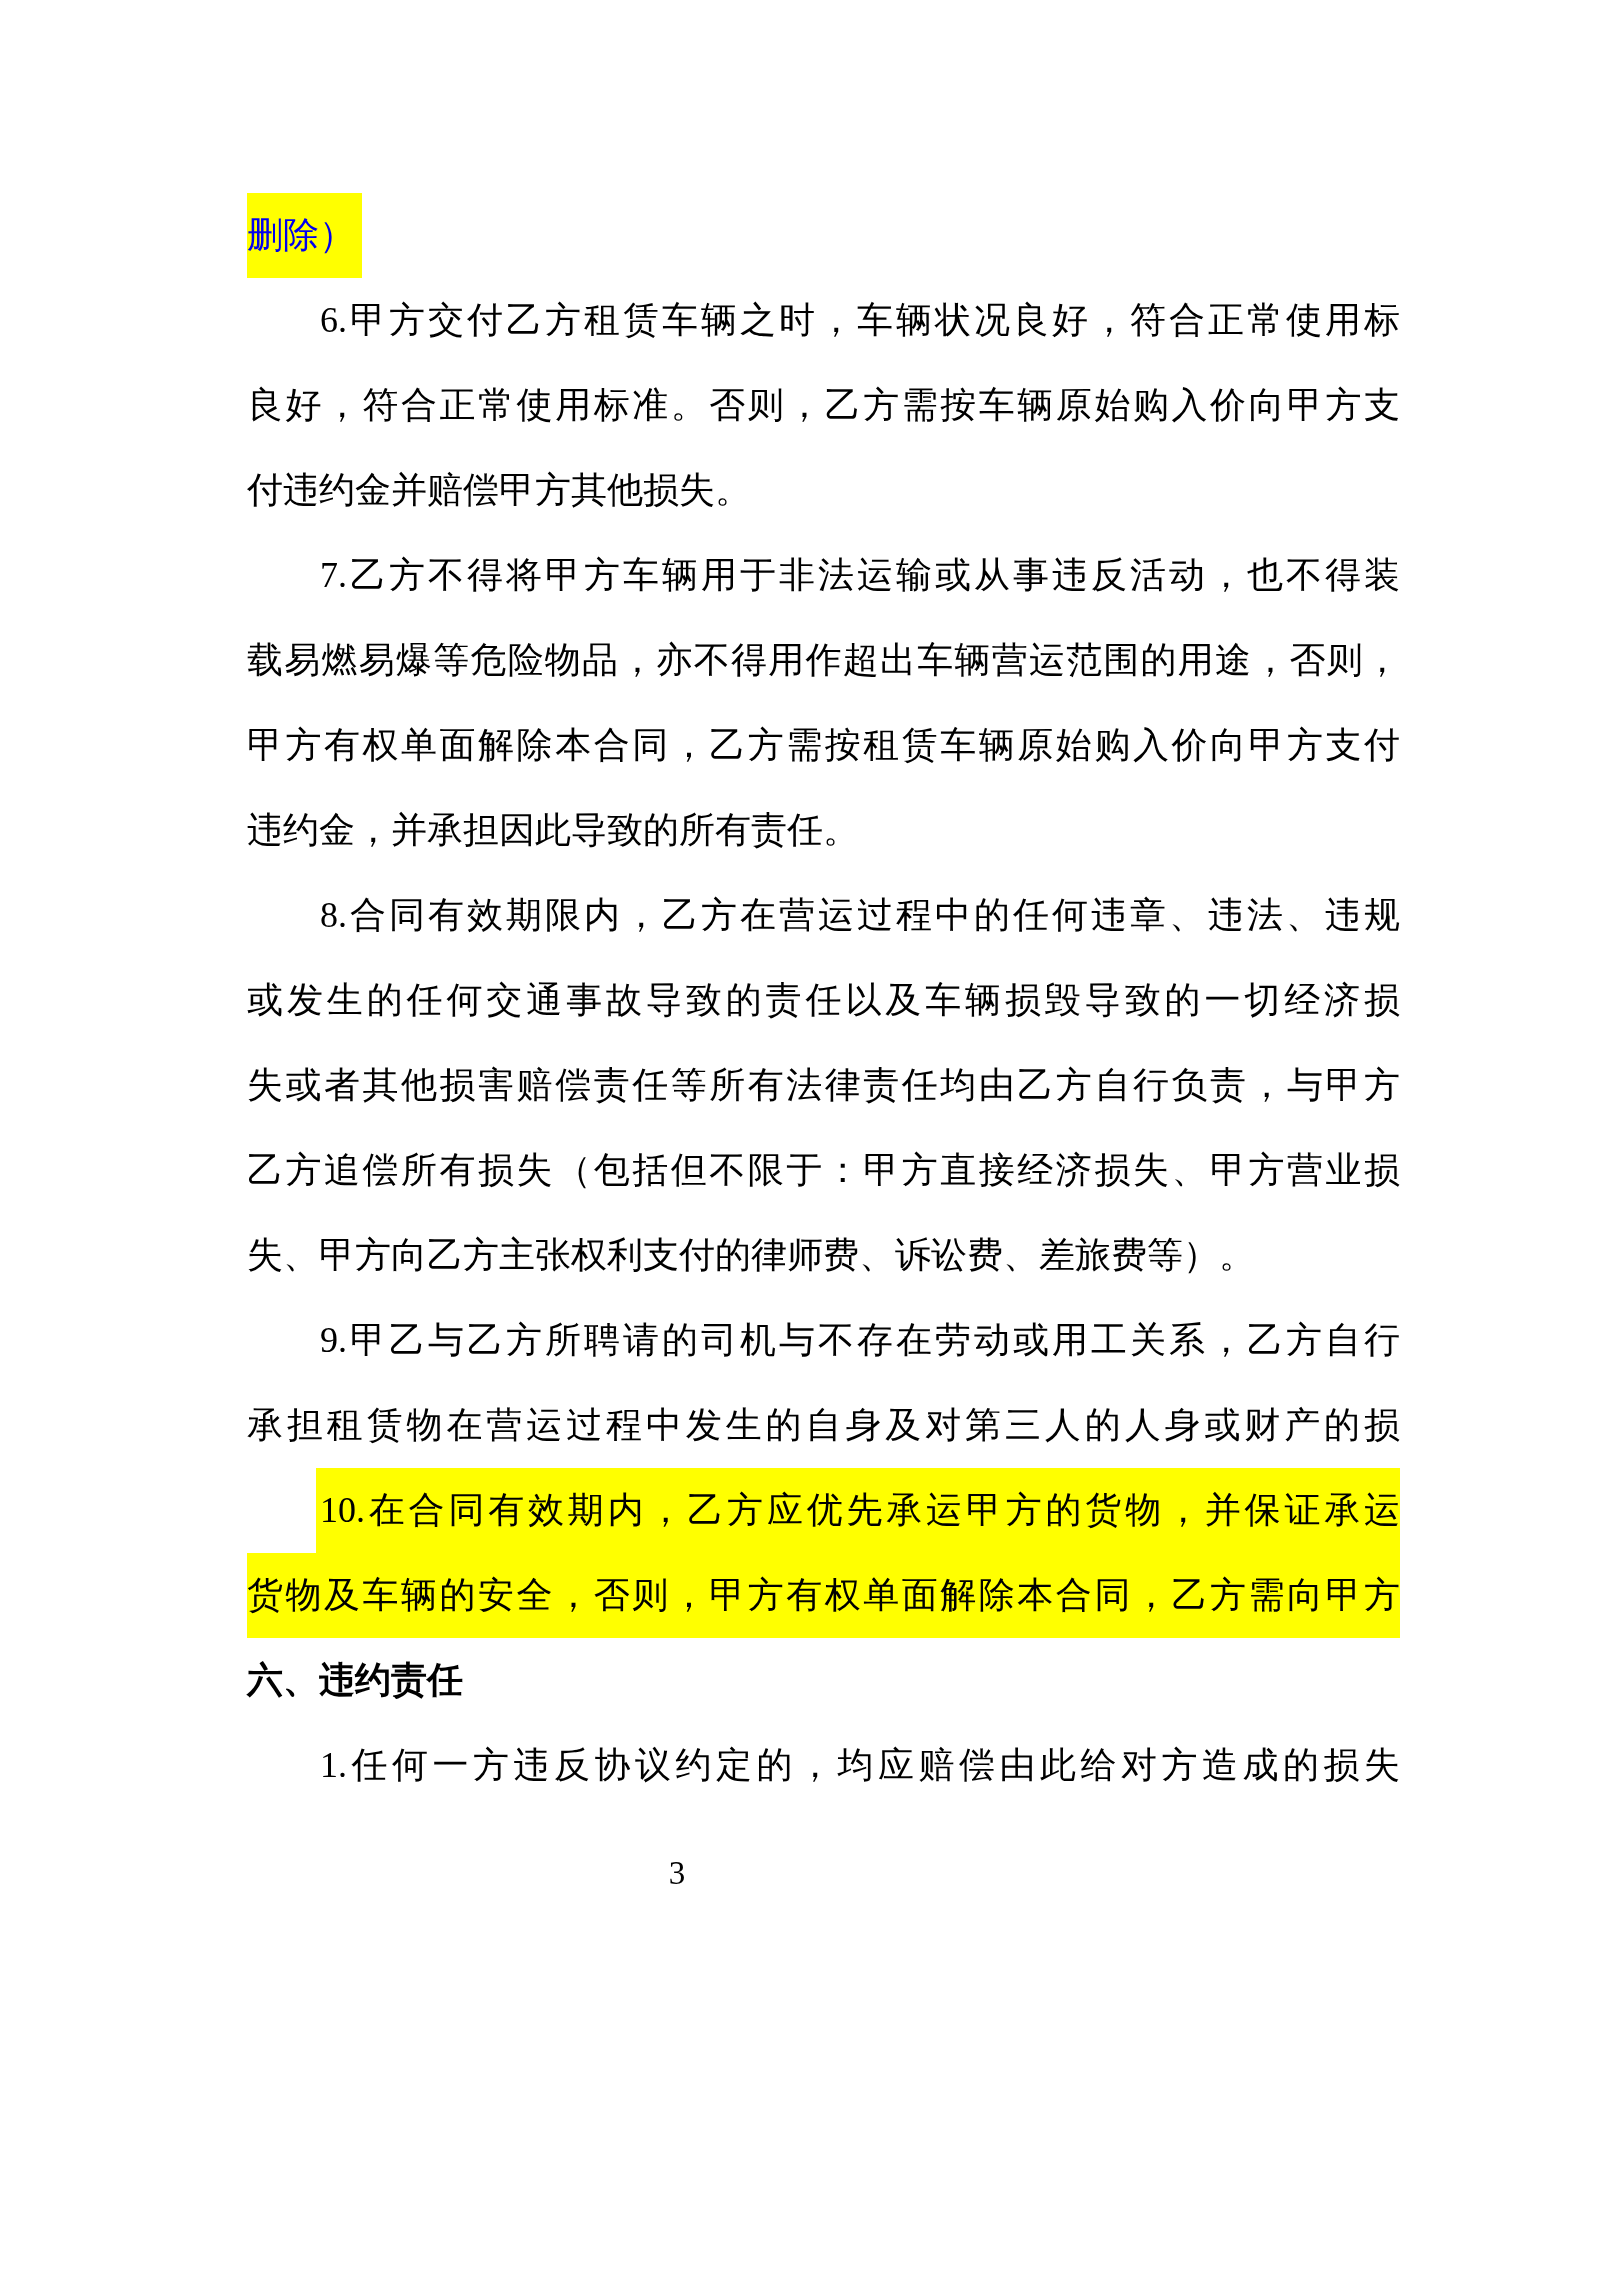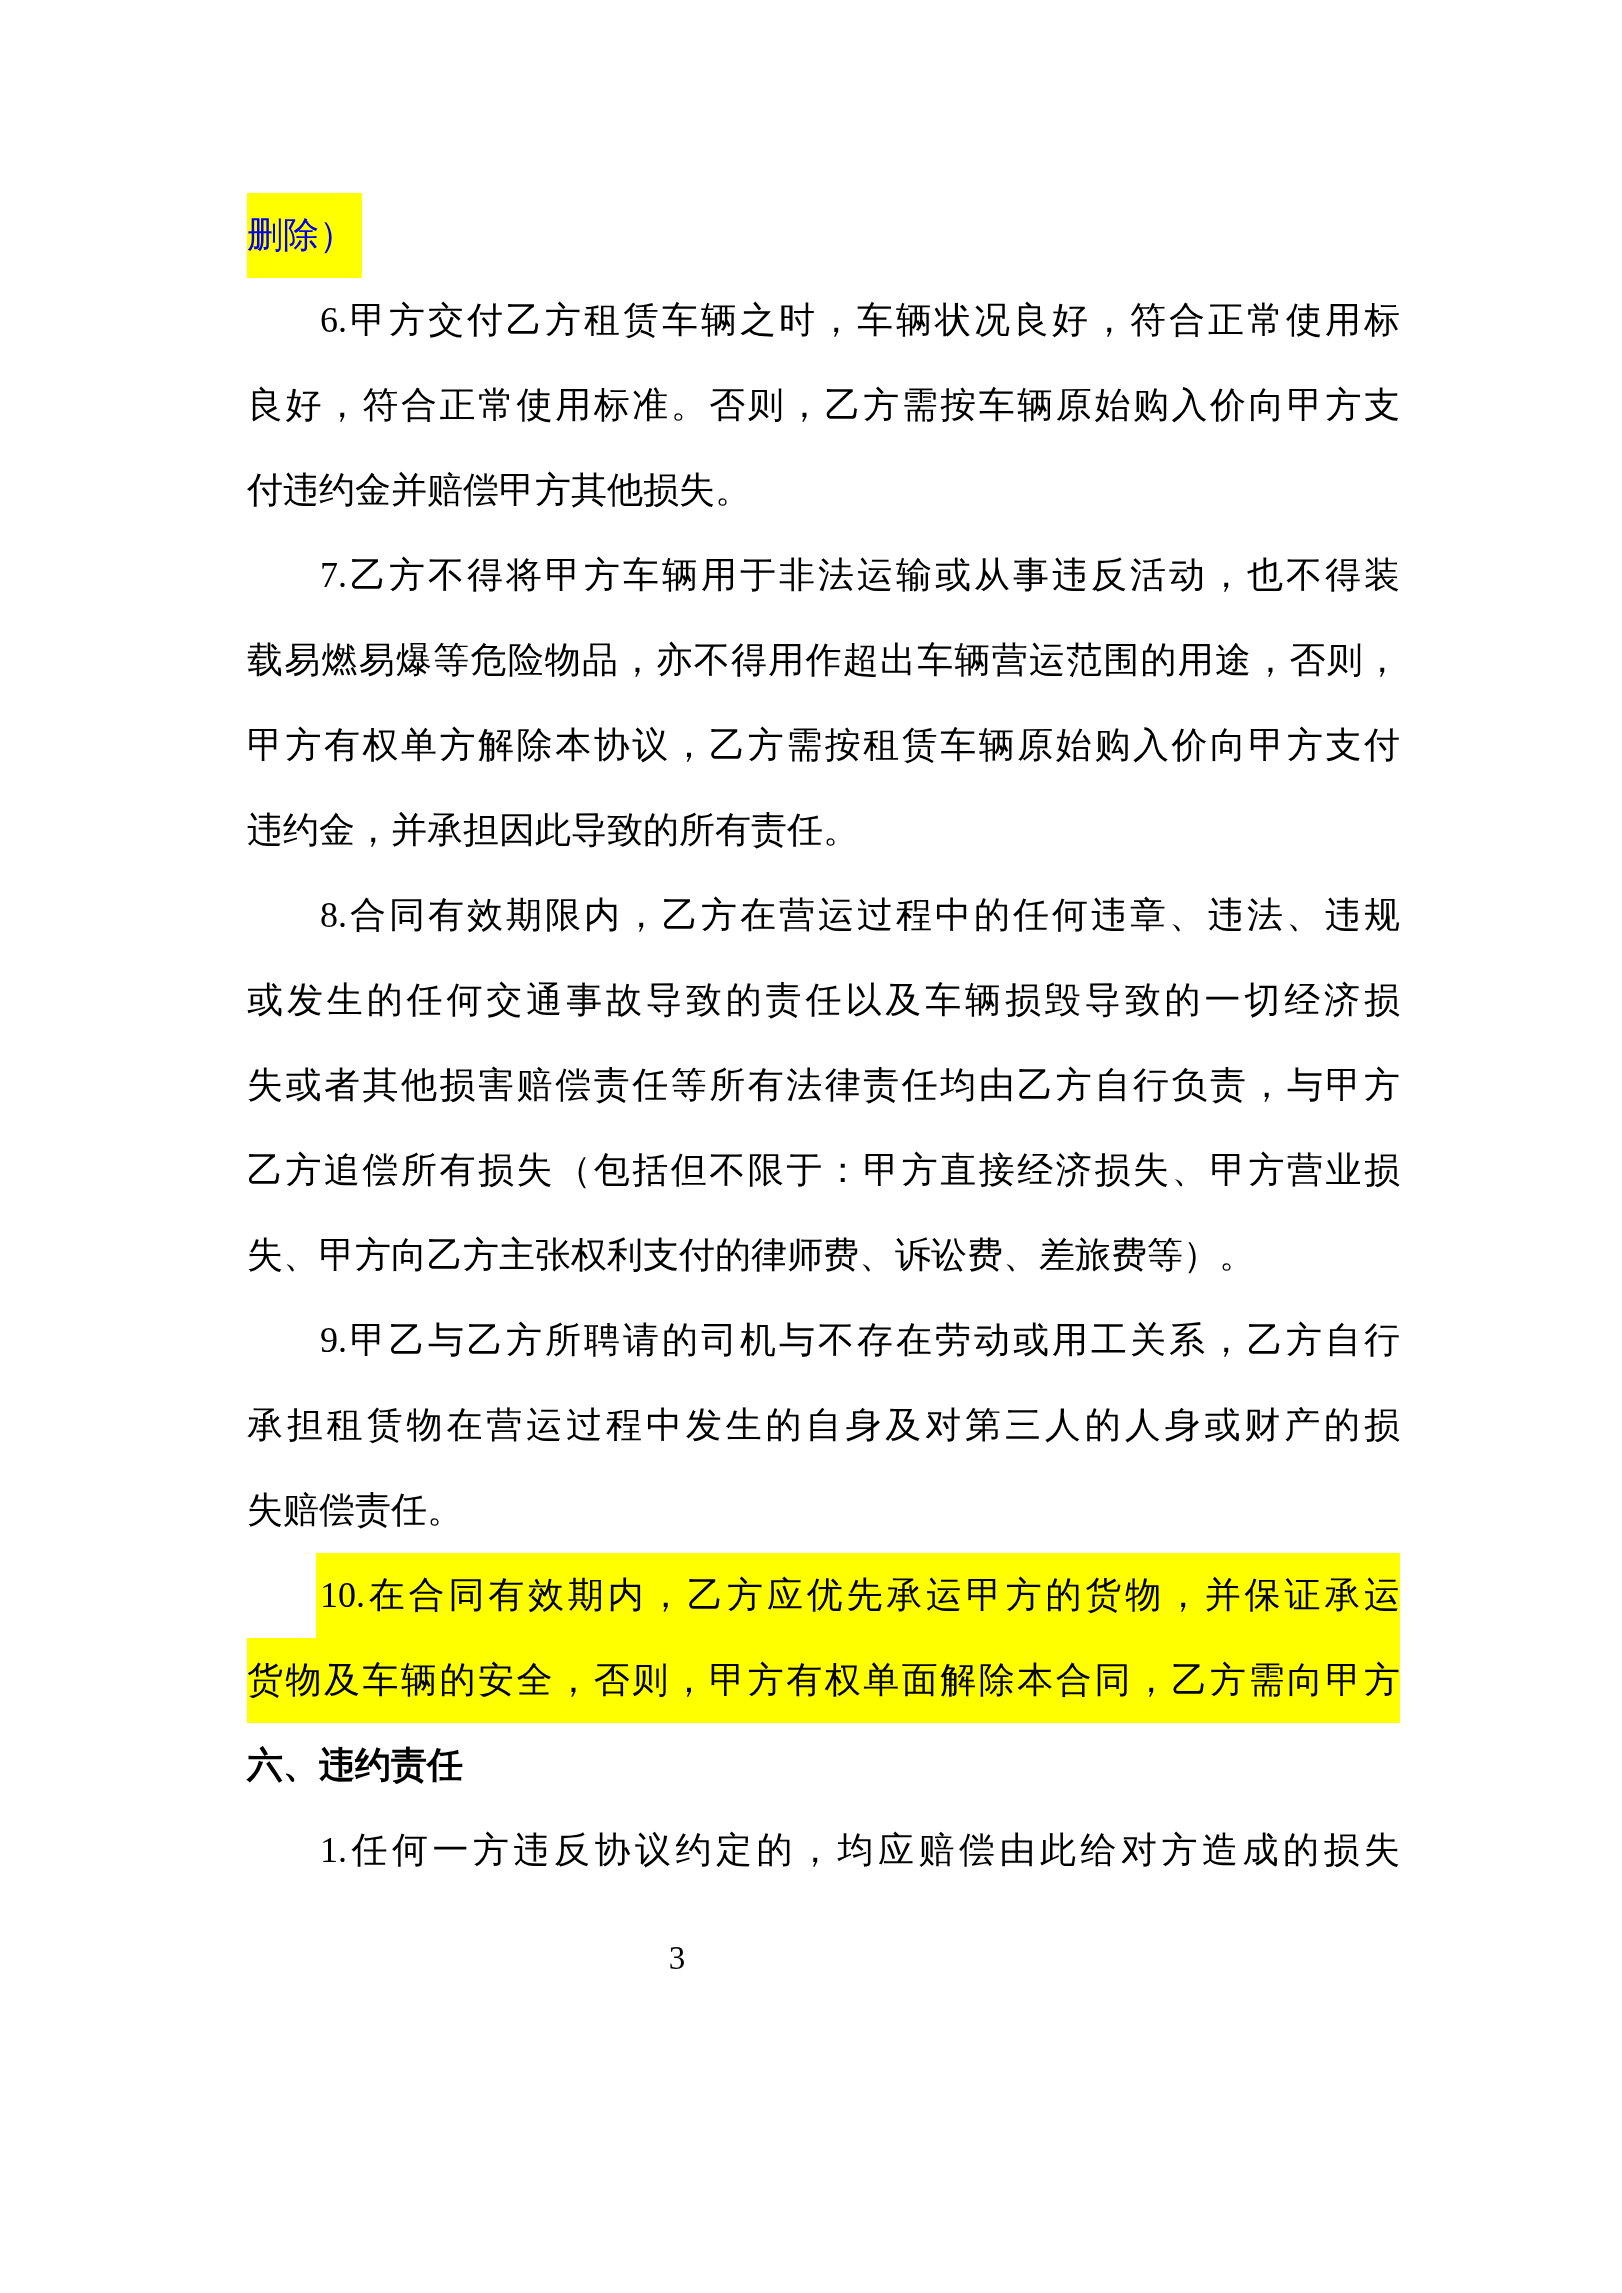--- a/index.html
+++ b/index.html
@@ -49,30 +49,29 @@
 <body>
 
 <div class="page">
   <div class="textbody" id="textbody">
       <div class="line hl-line1"><span class="blue">删除）</span></div>
       <div class="line indent fill"><span>6.甲方交付乙方租赁车辆之时，车辆状况良好，符合正常使用标</span></div>
       <div class="line fill"><span>良好，符合正常使用标准。否则，乙方需按车辆原始购入价向甲方支</span></div>
       <div class="line"><span>付违约金并赔偿甲方其他损失。</span></div>
       <div class="line indent fill"><span>7.乙方不得将甲方车辆用于非法运输或从事违反活动，也不得装</span></div>
       <div class="line fill"><span>载易燃易爆等危险物品，亦不得用作超出车辆营运范围的用途，否则，</span></div>
-      <div class="line fill"><span>甲方有权单方解除本协议，乙方需按租赁车辆原始购入价向甲方支付</span></div>
+      <div class="line fill"><span>甲方有权单面解除本合同，乙方需按租赁车辆原始购入价向甲方支付</span></div>
       <div class="line"><span>违约金，并承担因此导致的所有责任。</span></div>
       <div class="line indent fill"><span>8.合同有效期限内，乙方在营运过程中的任何违章、违法、违规</span></div>
       <div class="line fill"><span>或发生的任何交通事故导致的责任以及车辆损毁导致的一切经济损</span></div>
       <div class="line fill"><span>失或者其他损害赔偿责任等所有法律责任均由乙方自行负责，与甲方</span></div>
       <div class="line fill"><span>乙方追偿所有损失（包括但不限于：甲方直接经济损失、甲方营业损</span></div>
       <div class="line"><span>失、甲方向乙方主张权利支付的律师费、诉讼费、差旅费等）。</span></div>
       <div class="line indent fill"><span>9.甲乙与乙方所聘请的司机与不存在劳动或用工关系，乙方自行</span></div>
       <div class="line fill"><span>承担租赁物在营运过程中发生的自身及对第三人的人身或财产的损</span></div>
-      <div class="line"><span>失赔偿责任。</span></div>
       <div class="line indent fill hl-indent"><span>10.在合同有效期内，乙方应优先承运甲方的货物，并保证承运</span></div>
       <div class="line fill hl-full"><span>货物及车辆的安全，否则，甲方有权单面解除本合同，乙方需向甲方</span></div>
       <div class="line bold"><span>六、违约责任</span></div>
       <div class="line indent fill"><span>1.任何一方违反协议约定的，均应赔偿由此给对方造成的损失</span></div>
     </div>
   <div class="pageno">3</div>
 </div>
 
 
 </body></html>

